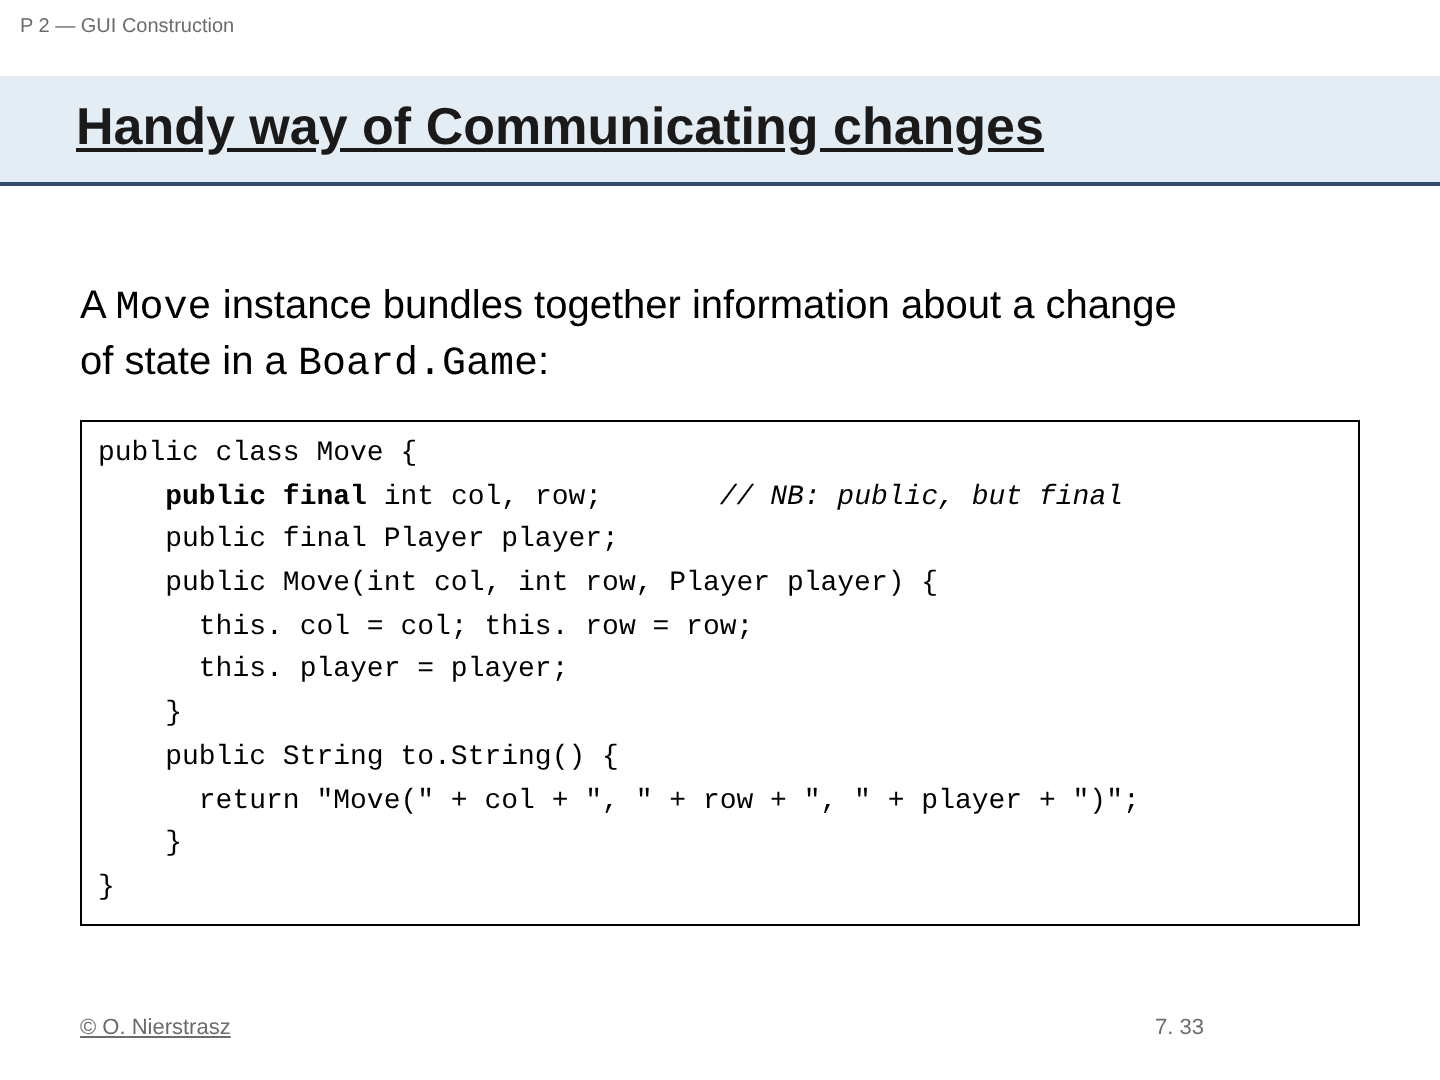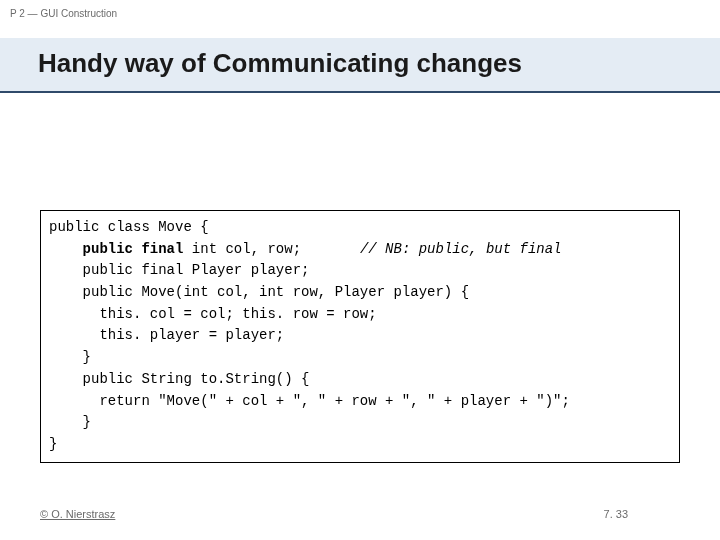--- a/index.html
+++ b/index.html
@@ -34,20 +34,21 @@
     border-bottom: 2px solid #2f4a6a;
     padding: 10px 0 12px 38px;
     box-sizing: border-box;
   }
   .title-bar h1 {
     margin: 0;
     font-size: 26px;
     font-weight: bold;
     color: #1a1a1a;
     font-family: Arial, Helvetica, sans-serif;
+    text-decoration: underline;
   }
   .body-text {
     position: absolute;
     top: 140px;
     left: 40px;
     right: 40px;
     font-size: 20px;
     line-height: 1.3;
     color: #000;
   }
@@ -73,37 +74,40 @@
   .footer-left {
     position: absolute;
     left: 40px;
     bottom: 20px;
     font-size: 11px;
     color: #6b6b6b;
     text-decoration: underline;
   }
   .footer-right {
     position: absolute;
-    right: 16px;
+    right: 42px;
     bottom: 20px;
     font-size: 11px;
     color: #6b6b6b;
   }
 </style>
 </head>
 <body>
 
 <div class="slide">
 
   <div class="breadcrumb">P 2 — GUI Construction</div>
 
   <div class="title-bar">
     <h1>Handy way of Communicating changes</h1>
   </div>
 
+  <div class="body-text">
+    <span>A </span><span class="mono">Move</span><span> instance bundles together information about a change of state in a </span><span class="mono">Board.Game</span><span>:</span>
+  </div>
 
   <div class="code-box"><span>public class Move {</span>
 <span>    </span><span class="kw">public final</span><span> int col, row;       </span><span class="cm">// NB: public, but final</span>
 <span>    public final Player player;</span>
 <span>    public Move(int col, int row, Player player) {</span>
 <span>      this. col = col; this. row = row;</span>
 <span>      this. player = player;</span>
 <span>    }</span>
 <span>    public String to.String() {</span>
 <span>      return "Move(" + col + ", " + row + ", " + player + ")";</span>

